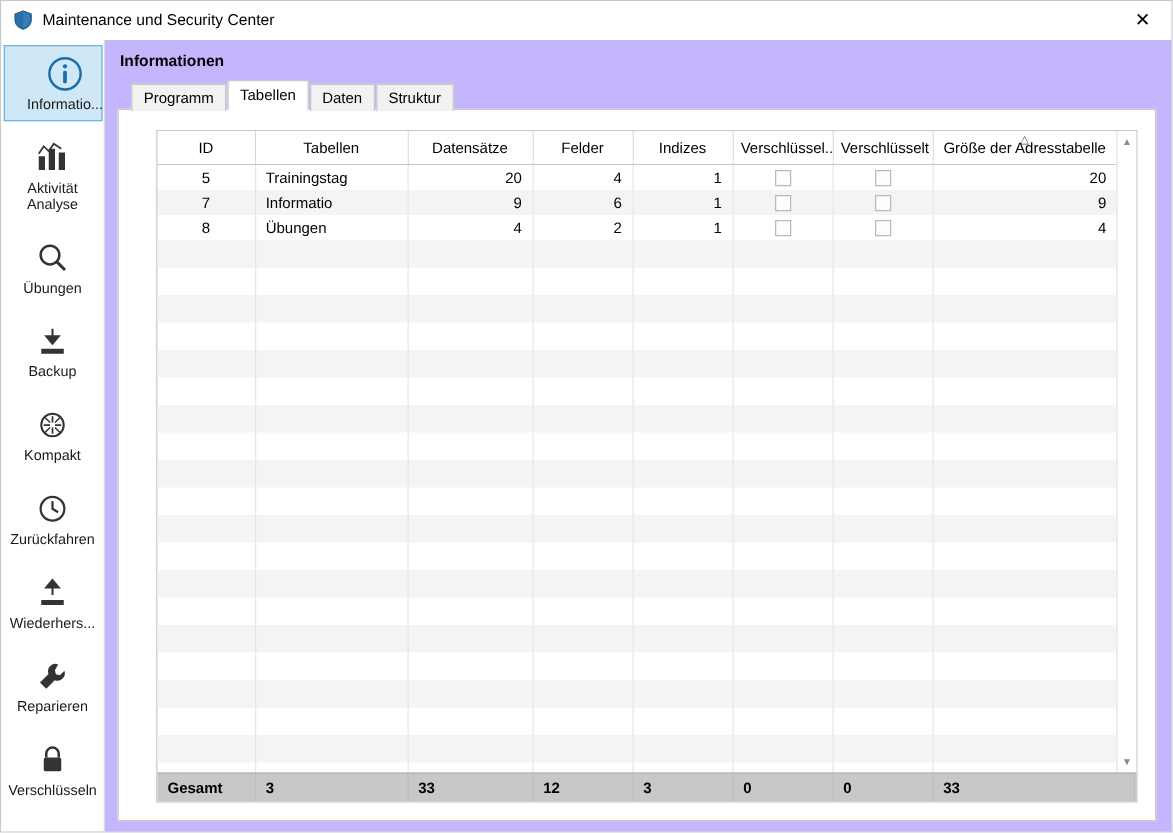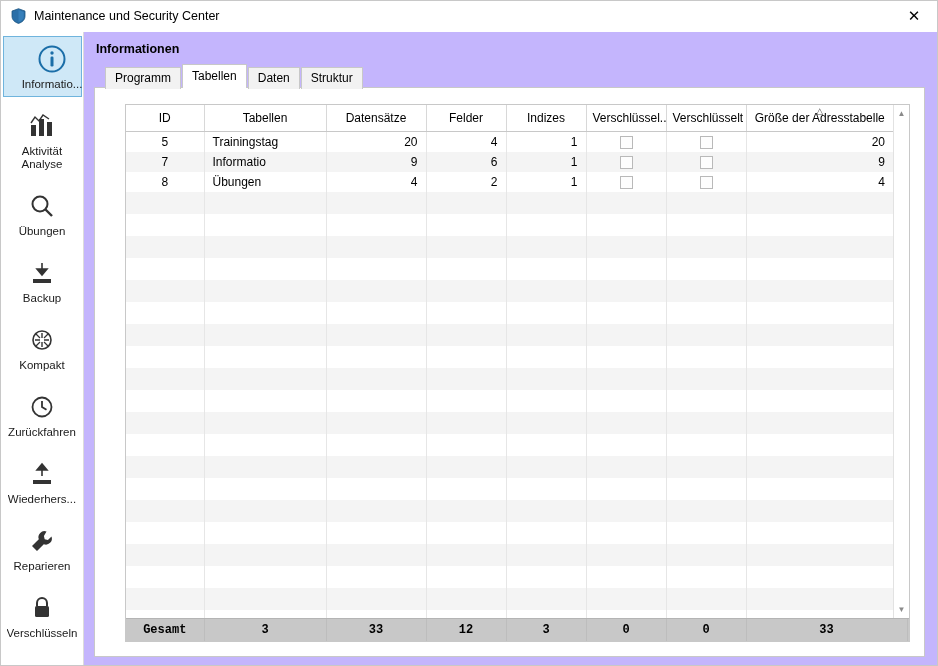--- a/index.html
+++ b/index.html
@@ -277,25 +277,24 @@
   table.totalgrid {
     width: 100%;
     border-collapse: collapse;
     table-layout: fixed;
     font-size: 12px;
   }
   table.totalgrid td {
     height: 22px;
     font-weight: bold;
     padding: 0 8px;
-    text-align: center;
+    text-align: left;
     border-right: 1px solid #bdbdbd;
     white-space: nowrap;
     overflow: hidden;
-    font-family: Liberation Mono, monospace;
   }
   table.totalgrid td:last-child { border-right: none; }
 </style>
 </head>
 <body>
 
 <div class="window">
 
   <div class="titlebar">
     <span class="app-icon">

